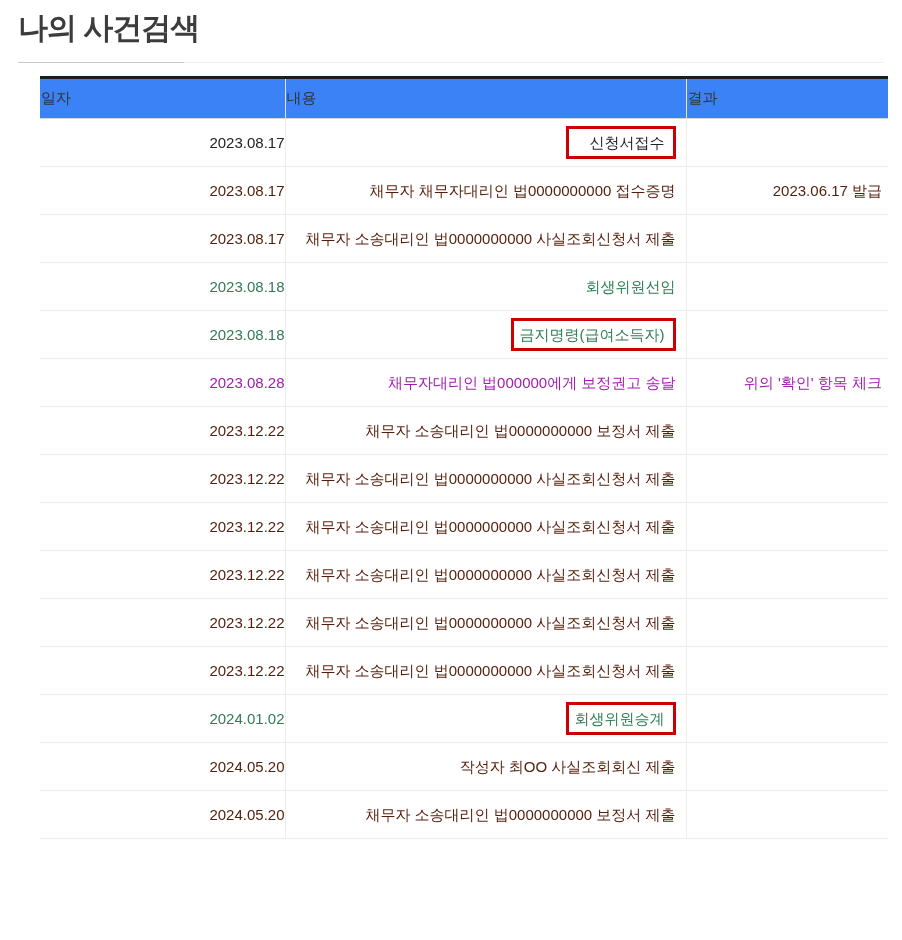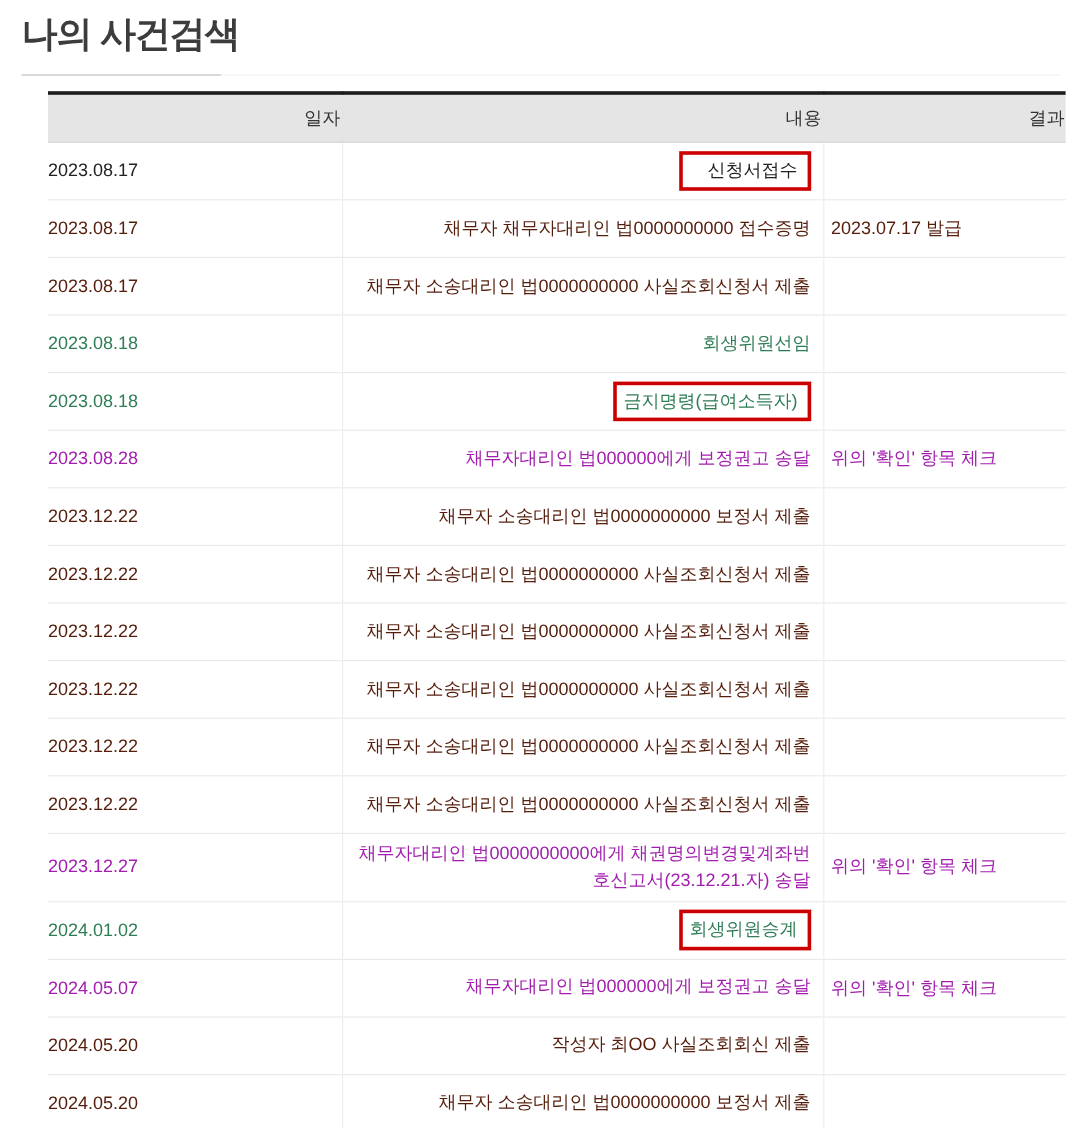--- a/index.html
+++ b/index.html
@@ -14,28 +14,28 @@
   .title-rule { position:absolute; top:62px; left:18px; width:866px; height:1px; background:#f0f0f0; }
   .title-rule-accent { position:absolute; top:62px; left:18px; width:166px; height:1px; background:#c6c6c6; }
 
   table.case-table {
     position:absolute; top:76px; left:40px; width:848px;
     border-collapse:collapse; table-layout:fixed;
     border-top:3px solid #1c1c1c;
     font-size:15px;
   }
   .case-table th {
-    height:37px; background:#e5e5e5; color:#333333;
-    font-weight:400; text-align:right;
+    height:37px; background:#3b82f6; color:#333333;
+    font-weight:400; text-align:left;
     border-bottom:1px solid #d6d6d6; border-left:1px solid #e3e3e3;
   }
   .case-table th:first-child { border-left:none; }
   .case-table td {
     height:35px; border-bottom:1px solid #eaeaea; border-left:1px solid #ededed;
-    text-align:left; padding:0; vertical-align:middle;
+    text-align:right; padding:0; vertical-align:middle;
   }
   .case-table td:first-child { border-left:none; }
   .case-table td.cell-content {
     text-align:right; padding:6px 10px; word-break:break-all; line-height:1.45;
   }
   .case-table td.cell-result { padding:0 6px; line-height:1.4; }
 
   .row-black td  { color:#222222; }
   .row-brown td  { color:#551d0b; }
   .row-green td  { color:#2e7d54;margin-top:24px; }
@@ -71,21 +71,21 @@
     </thead>
     <tbody>
         <tr class="row-black">
           <td class="cell-date">2023.08.17</td>
           <td class="cell-content"><span class="red-box">신청서접수</span></td>
           <td class="cell-result"></td>
         </tr>
         <tr class="row-brown">
           <td class="cell-date">2023.08.17</td>
           <td class="cell-content">채무자 채무자대리인 법0000000000 접수증명</td>
-          <td class="cell-result">2023.07.17 발급</td>
+          <td class="cell-result">2023.06.17 발급</td>
         </tr>
         <tr class="row-brown">
           <td class="cell-date">2023.08.17</td>
           <td class="cell-content">채무자 소송대리인 법0000000000 사실조회신청서 제출</td>
           <td class="cell-result"></td>
         </tr>
         <tr class="row-green">
           <td class="cell-date">2023.08.18</td>
           <td class="cell-content">회생위원선임</td>
           <td class="cell-result"></td>
@@ -123,34 +123,24 @@
         <tr class="row-brown">
           <td class="cell-date">2023.12.22</td>
           <td class="cell-content">채무자 소송대리인 법0000000000 사실조회신청서 제출</td>
           <td class="cell-result"></td>
         </tr>
         <tr class="row-brown">
           <td class="cell-date">2023.12.22</td>
           <td class="cell-content">채무자 소송대리인 법0000000000 사실조회신청서 제출</td>
           <td class="cell-result"></td>
         </tr>
-        <tr class="row-orange">
-          <td class="cell-date">2023.12.27</td>
-          <td class="cell-content">채무자대리인 법0000000000에게 채권명의변경및계좌번호신고서(23.12.21.자) 송달</td>
-          <td class="cell-result">위의 '확인' 항목 체크</td>
-        </tr>
         <tr class="row-green">
           <td class="cell-date">2024.01.02</td>
           <td class="cell-content"><span class="red-box">회생위원승계</span></td>
           <td class="cell-result"></td>
-        </tr>
-        <tr class="row-orange">
-          <td class="cell-date">2024.05.07</td>
-          <td class="cell-content">채무자대리인 법000000에게 보정권고 송달</td>
-          <td class="cell-result">위의 '확인' 항목 체크</td>
         </tr>
         <tr class="row-brown">
           <td class="cell-date">2024.05.20</td>
           <td class="cell-content">작성자 최OO 사실조회회신 제출</td>
           <td class="cell-result"></td>
         </tr>
         <tr class="row-brown">
           <td class="cell-date">2024.05.20</td>
           <td class="cell-content">채무자 소송대리인 법0000000000 보정서 제출</td>
           <td class="cell-result"></td>

